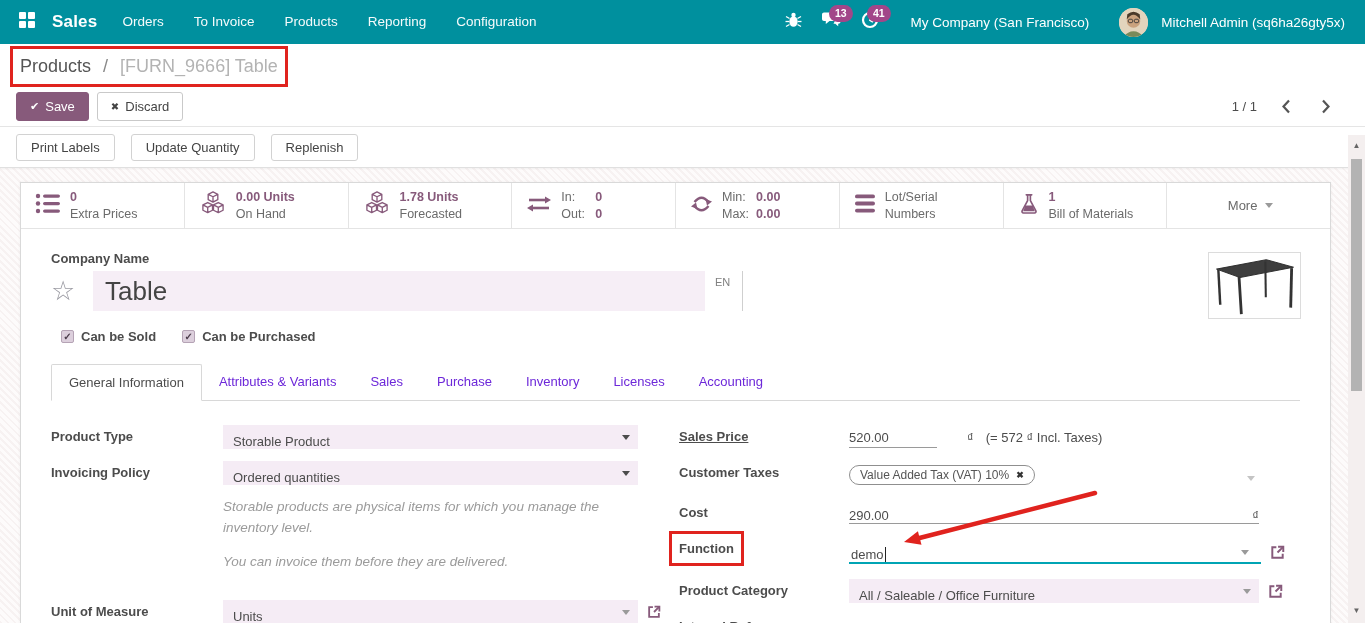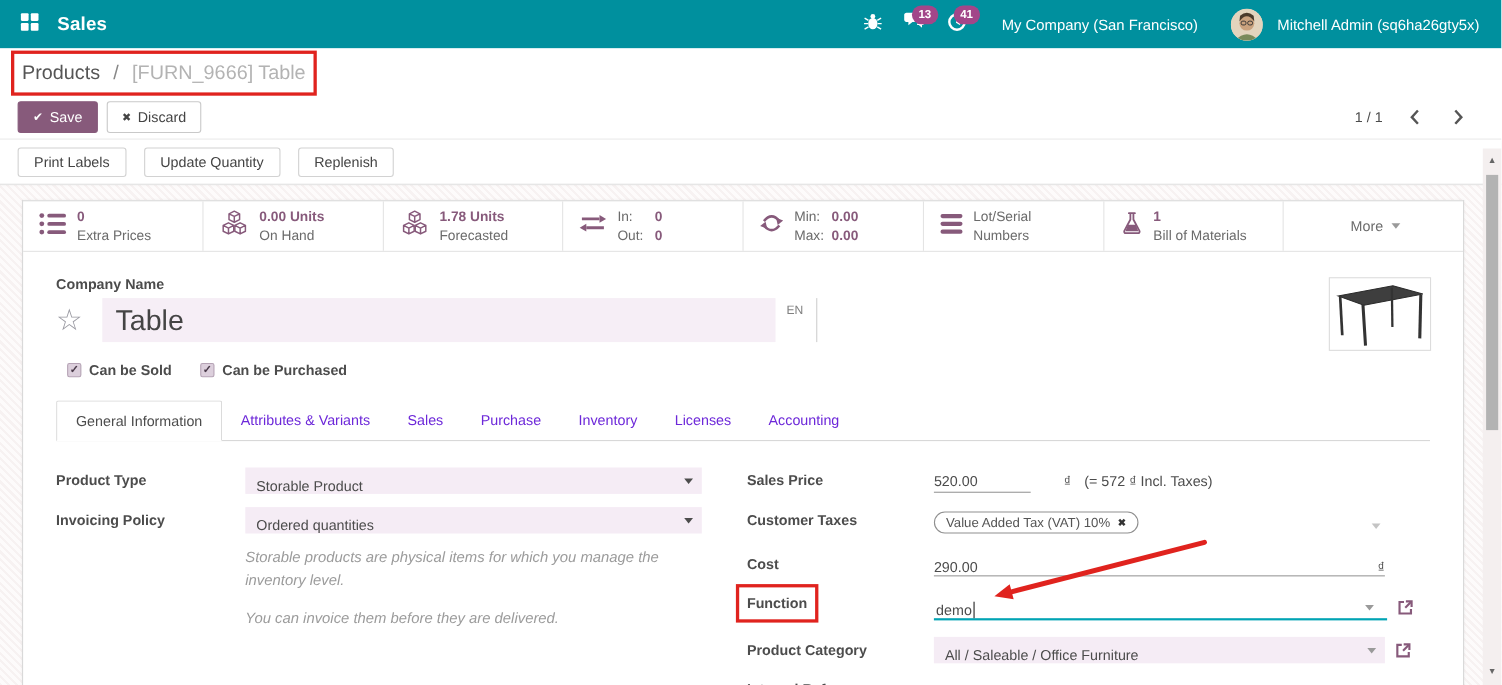--- a/index.html
+++ b/index.html
@@ -139,20 +139,27 @@
       <span>
         <svg width="18" height="18" viewBox="0 0 18 18" fill="#fff">
           <rect x="1" y="1" width="7" height="7" rx="1"></rect>
             <rect x="10" y="1" width="7" height="7" rx="1"></rect>
           <rect x="1" y="10" width="7" height="7" rx="1"></rect>
             <rect x="10" y="10" width="7" height="7" rx="1"></rect>
         </svg>
       </span>
     </div>
     <div class="app-name">Sales</div>
+    <div class="nav-menu">
+      <div class="nav-item">Orders</div>
+      <div class="nav-item">To Invoice</div>
+      <div class="nav-item">Products</div>
+      <div class="nav-item">Reporting</div>
+      <div class="nav-item">Configuration</div>
+    </div>
     <div class="nav-right">
       <div class="icon-btn">
         <span>
           <svg width="17" height="16" viewBox="0 0 17 16">
             <g stroke="#fff" stroke-width="1.3">
               <line x1="4.5" y1="6.5" x2="1" y2="4.5"></line>
                 <line x1="4.2" y1="9.5" x2="0.5" y2="9.5"></line>
                 <line x1="4.5" y1="12.5" x2="1" y2="14.5"></line>
               <line x1="12.5" y1="6.5" x2="16" y2="4.5"></line>
                 <line x1="12.8" y1="9.5" x2="16.5" y2="9.5"></line>
@@ -405,26 +412,42 @@
               </div>
             </div>
             <div class="field-row" style="margin-bottom:0;">
               <div class="field-label"></div>
               <div class="field-ctrl" style="flex-direction:column; align-items:flex-start;">
                 <div class="help-text">Storable products are physical items for which you manage the inventory level.</div>
                 <div class="help-text">You can invoice them before they are delivered.</div>
               </div>
             </div>
             <div class="gap-before-uom"></div>
+            <div class="field-row">
+              <div class="field-label">Unit of Measure</div>
+              <div class="field-ctrl">
+                <div class="fld fld-select w-left" style="width:415px;">
+                  <span>Units</span>
+                  <span class="caret caret-abs caret-gray"></span>
+                </div>
+                <span class="ext-link">
+                  <svg width="14" height="14" viewBox="0 0 13 13" stroke="#875A7B" fill="none" stroke-width="1.7">
+                    <path d="M5.5 2 H2 v9 h9 V7.5"></path>
+                      <path d="M7 1.5 h4.5 V6"></path>
+                      <path d="M11.2 1.8 L6.5 6.5"></path>
+                  </svg>
+                </span>
+              </div>
+            </div>
 
           </div>
 
           <div class="col-right">
             <div class="field-row">
-              <div class="field-label" style="width:170px;">Sales Price</div>
+              <div class="field-label" style="width:170px;text-decoration:underline;">Sales Price</div>
               <div class="field-ctrl">
                 <div class="fld underline-input price-box">520.00</div>
                 <span class="currency">₫</span>
                 <span class="tax-note">(= 572 ₫ Incl. Taxes)</span>
               </div>
             </div>
             <div class="field-row" style="min-height:28px;">
               <div class="field-label" style="width:170px;">Customer Taxes</div>
               <div class="field-ctrl">
                 <div class="w-right" style="position:relative; display:flex; align-items:center;">

